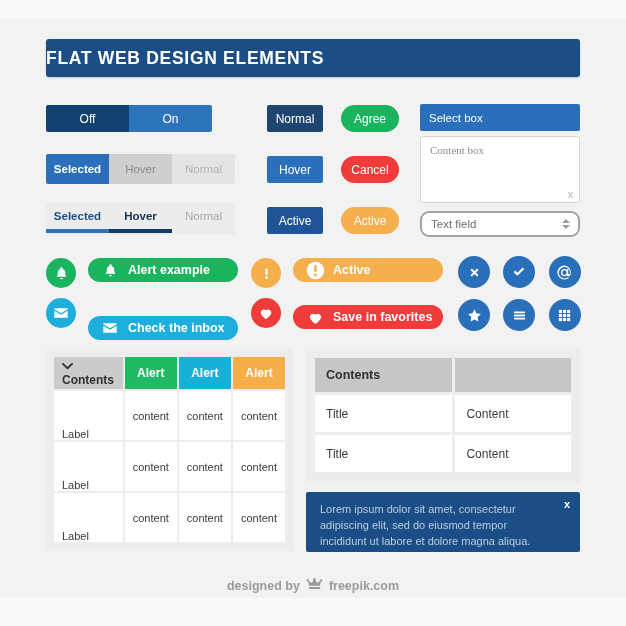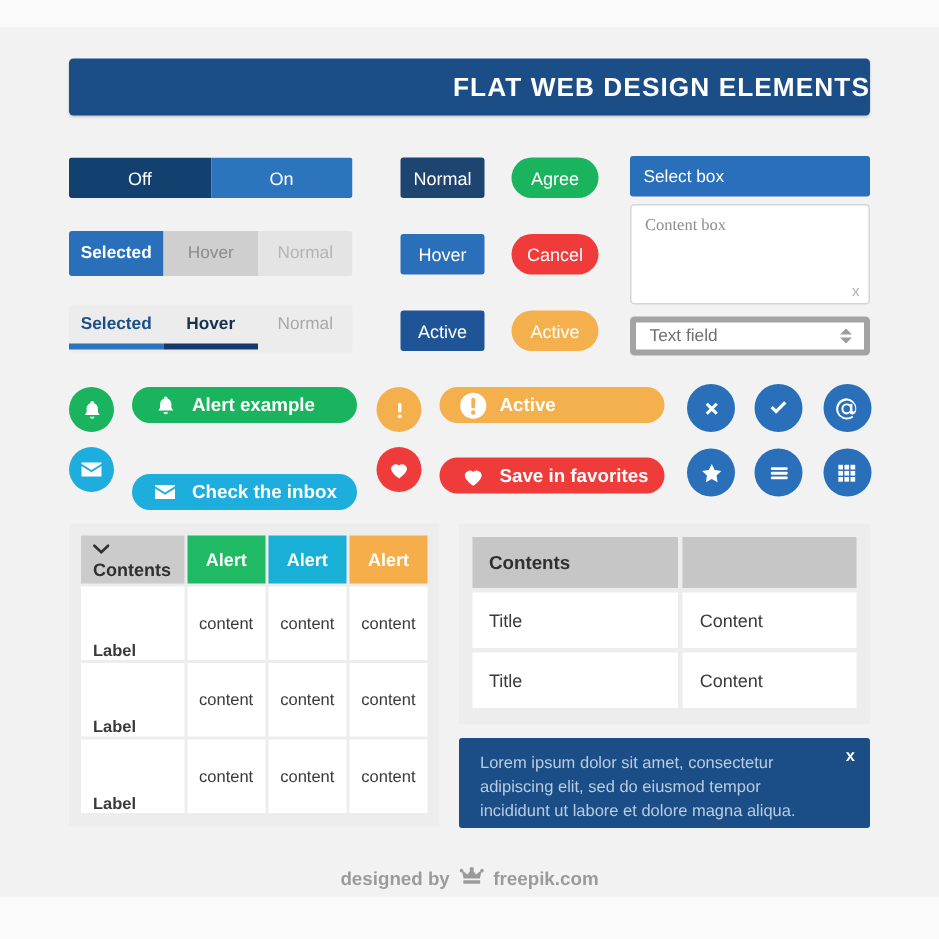--- a/index.html
+++ b/index.html
@@ -26,35 +26,35 @@
     background: #f2f2f2;
   }
 
   
   .header {
     position: absolute;
     left: 46px; top: 39px;
     width: 534px; height: 38px;
     background: #1b4d86;
     border-radius: 3px;
-    display: flex; align-items: center; justify-content: flex-end;
+    display: flex; align-items: center; justify-content: flex-start;
     box-shadow: 0 1px 2px rgba(0,0,0,0.18);
   }
   .header-title {
     color: #ffffff;
     font-size: 17.5px;
     font-weight: bold;
     letter-spacing: 0.7px;
   }
 
   
   .toggle-onoff {
     position: absolute;
     left: 46px; top: 105px;
-    width: 189px; height: 27px;
+    width: 166px; height: 27px;
     display: flex;
     border-radius: 2px;
     overflow: hidden;
   }
   .toggle-onoff .seg {
     flex: 1;
     display: flex; align-items: center; justify-content: center;
     font-size: 12px;
     color: #ffffff;
   }
@@ -156,22 +156,22 @@
   }
   .contentbox-handle {
     position: absolute; right: 6px; bottom: 2px;
     font-size: 10px; color: #b0b0b0;
   }
   .textfield {
     position: absolute;
     left: 420px; top: 211px;
     width: 160px; height: 26px;
     background: #ffffff;
-    border: 4px solid #a3a3a3;
-    border-radius: 3px;
+    border: 2px solid #a3a3a3;
+    border-radius: 9px;
     display: flex; align-items: center;
   }
   .textfield-label {
     padding-left: 9px;
     font-size: 11.5px; color: #6f6f6f;
   }
   .spinner {
     position: absolute; right: 8px; top: 50%;
     transform: translateY(-50%);
     display: flex; flex-direction: column;
@@ -252,21 +252,21 @@
   .th-a1 { background: #1fba63; color: #ffffff; }
   .th-a2 { background: #19b0d8; color: #ffffff; }
   .th-a3 { background: #f5ae49; color: #ffffff; }
   .tbl-left td {
     background: #ffffff;
     height: 49px;
     font-size: 11px;
     color: #3a3a3a;
     padding: 0 8px;
   }
-  .td-label { text-align: left; font-size: 11.5px; vertical-align: bottom; padding-bottom: 9px; font-weight: bold; }
+  .td-label { text-align: left; font-size: 11.5px; vertical-align: bottom; padding-bottom: 9px; }
   .td-content { text-align: center; font-size: 10px; }
 
   .panel-right {
     position: absolute;
     left: 306px; top: 349px;
     width: 274px; height: 134px;
     background: #ededed;
     padding: 6px;
   }
   .tbl-right { width: 100%; border-collapse: separate; border-spacing: 3px; }

